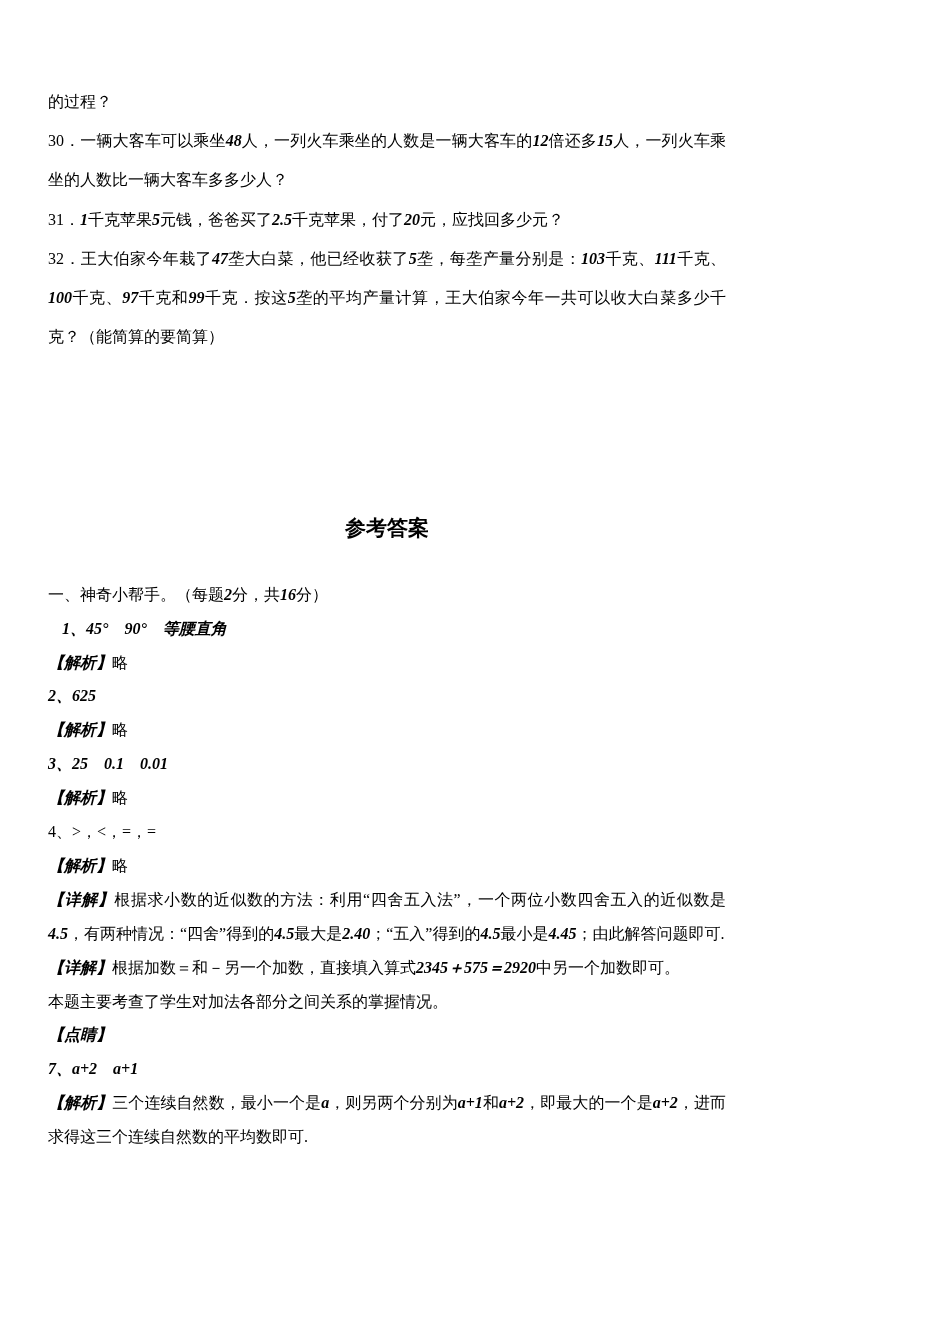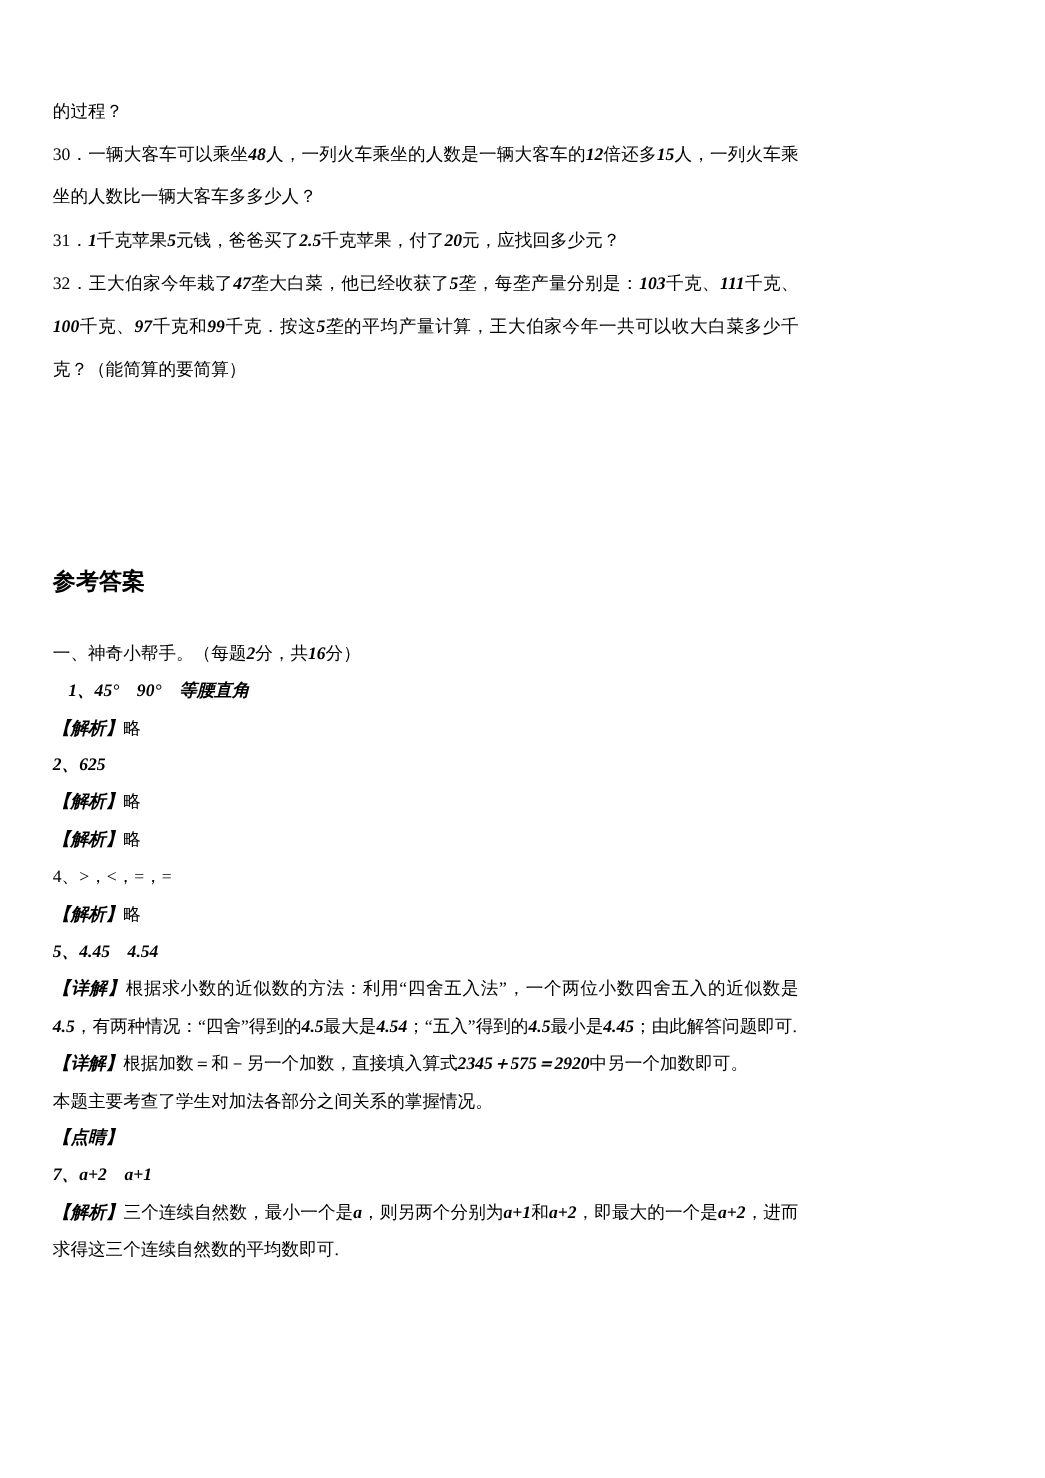--- a/index.html
+++ b/index.html
@@ -20,42 +20,43 @@
   .line {
     margin: 0;
     font-size: 16px;
   }
   .q { line-height: 2.45; text-align: justify; }
   .a { line-height: 2.12; text-align: justify; }
   .indent { padding-left: 14px; }
   .bold { font-weight: bold; font-style: italic; }
   .heading {
     margin: 158px 0 34px 0;
+    text-align: center;
     font-size: 21px;
     font-weight: bold;
     line-height: 1.4;
   }
 </style>
 </head>
 <body>
 
 <main class="page">
     <p class="line q"><span>的过程？</span></p>
     <p class="line q"><span>30．一辆大客车可以乘坐</span><span class="bold">48</span><span>人，一列火车乘坐的人数是一辆大客车的</span><span class="bold">12</span><span>倍还多</span><span class="bold">15</span><span>人，一列火车乘坐的人数比一辆大客车多多少人？</span></p>
     <p class="line q"><span>31．</span><span class="bold">1</span><span>千克苹果</span><span class="bold">5</span><span>元钱，爸爸买了</span><span class="bold">2.5</span><span>千克苹果，付了</span><span class="bold">20</span><span>元，应找回多少元？</span></p>
     <p class="line q"><span>32．王大伯家今年栽了</span><span class="bold">47</span><span>垄大白菜，他已经收获了</span><span class="bold">5</span><span>垄，每垄产量分别是：</span><span class="bold">103</span><span>千克、</span><span class="bold">111</span><span>千克、</span><span class="bold">100</span><span>千克、</span><span class="bold">97</span><span>千克和</span><span class="bold">99</span><span>千克．按这</span><span class="bold">5</span><span>垄的平均产量计算，王大伯家今年一共可以收大白菜多少千克？（能简算的要简算）</span></p>
     <h2 class="heading"><span>参考答案</span></h2>
     <p class="line a"><span>一、神奇小帮手。（每题</span><span class="bold">2</span><span>分，共</span><span class="bold">16</span><span>分）</span></p>
     <p class="line a indent"><span class="bold">1、45°　90°　等腰直角</span></p>
     <p class="line a"><span class="bold">【解析】</span><span>略</span></p>
     <p class="line a"><span class="bold">2、625</span></p>
     <p class="line a"><span class="bold">【解析】</span><span>略</span></p>
+    <p class="line a"><span class="bold">3、25　0.1　0.01</span></p>
     <p class="line a"><span class="bold">【解析】</span><span>略</span></p>
     <p class="line a"><span>4、&gt;，&lt;，=，=</span></p>
     <p class="line a"><span class="bold">【解析】</span><span>略</span></p>
-    <p class="line a"><span class="bold">5、4.45　4.54</span></p>
-    <p class="line a"><span class="bold">【详解】</span><span>根据求小数的近似数的方法：利用“四舍五入法”，一个两位小数四舍五入的近似数是</span><span class="bold">4.5</span><span>，有两种情况：“四舍”得到的</span><span class="bold">4.5</span><span>最大是</span><span class="bold">4.54</span><span>；“五入”得到的</span><span class="bold">4.5</span><span>最小是</span><span class="bold">4.45</span><span>；由此解答问题即可.</span></p>
+    <p class="line a"><span class="bold">【详解】</span><span>根据求小数的近似数的方法：利用“四舍五入法”，一个两位小数四舍五入的近似数是</span><span class="bold">4.5</span><span>，有两种情况：“四舍”得到的</span><span class="bold">4.5</span><span>最大是</span><span class="bold">2.40</span><span>；“五入”得到的</span><span class="bold">4.5</span><span>最小是</span><span class="bold">4.45</span><span>；由此解答问题即可.</span></p>
     <p class="line a"><span class="bold">【详解】</span><span>根据加数＝和－另一个加数，直接填入算式</span><span class="bold">2345＋575＝2920</span><span>中另一个加数即可。</span></p>
     <p class="line a"><span>本题主要考查了学生对加法各部分之间关系的掌握情况。</span></p>
     <p class="line a"><span class="bold">【点睛】</span></p>
     <p class="line a"><span class="bold">7、a+2　a+1</span></p>
     <p class="line a"><span class="bold">【解析】</span><span>三个连续自然数，最小一个是</span><span class="bold">a</span><span>，则另两个分别为</span><span class="bold">a+1</span><span>和</span><span class="bold">a+2</span><span>，即最大的一个是</span><span class="bold">a+2</span><span>，进而求得这三个连续自然数的平均数即可.</span></p>
   </main>
 
 </body></html>

